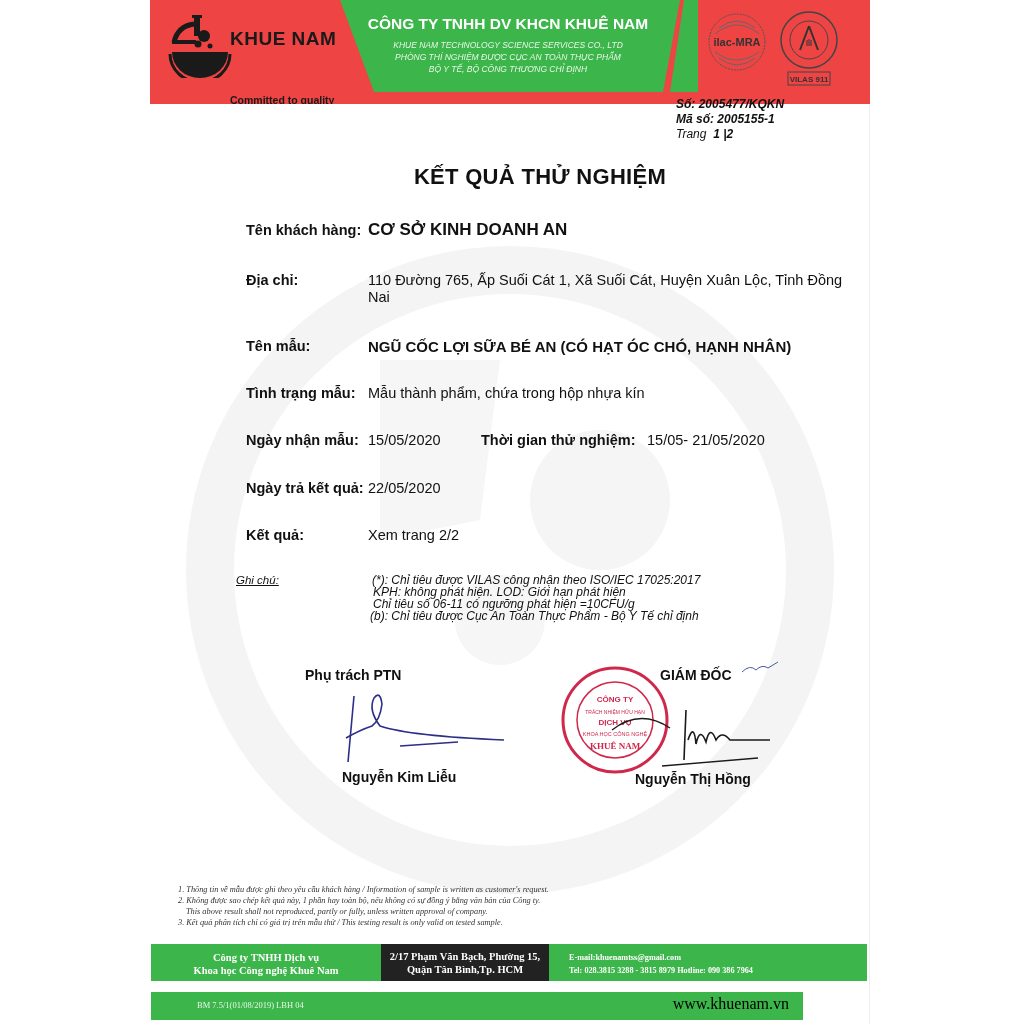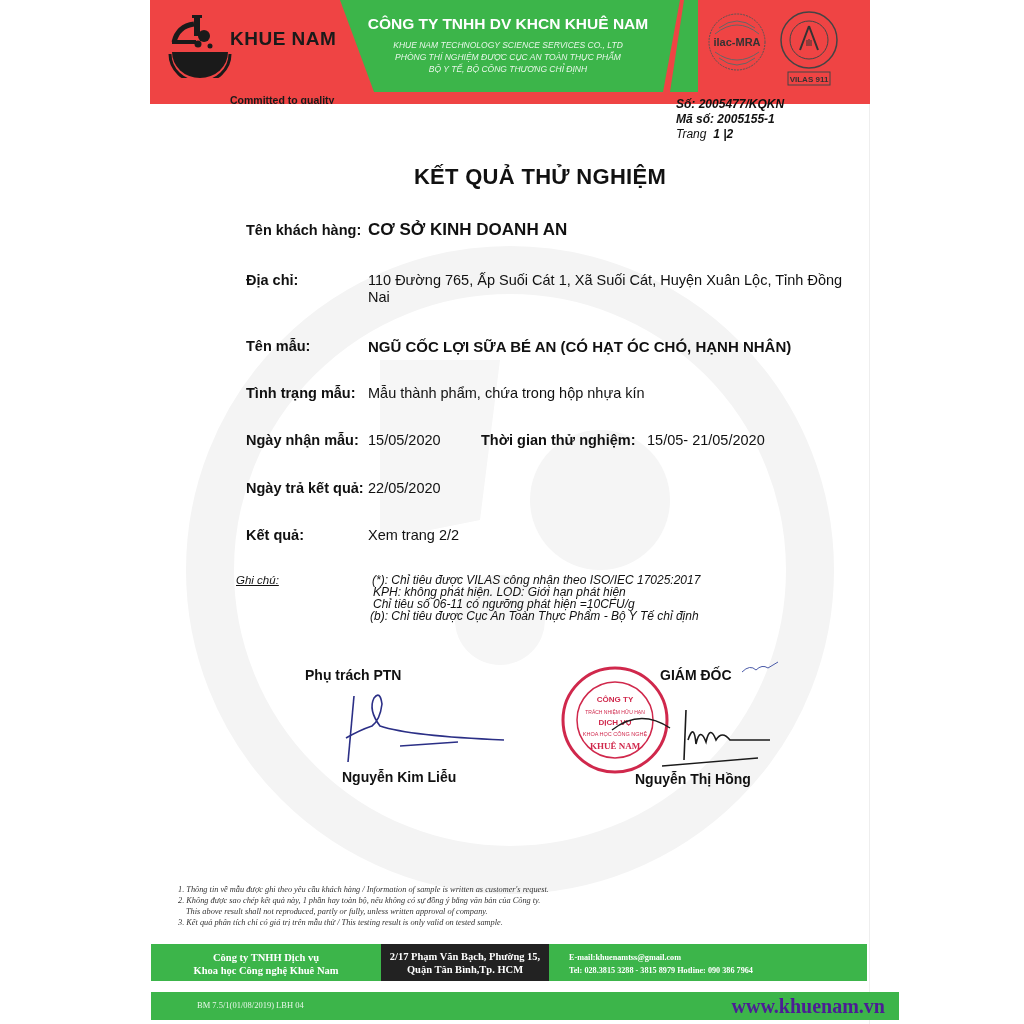--- a/index.html
+++ b/index.html
@@ -61,23 +61,23 @@
     .disclaimer { position: absolute; left: 178px; top: 884px; font-family: "Liberation Serif", serif; font-style: italic; font-size: 8.3px; color: #333; line-height: 11px; }
     .disclaimer div { white-space: nowrap; }
     .disclaimer .ind { margin-left: 8px; }
 
     
     .foot1 { position: absolute; left: 151px; top: 944px; width: 716px; height: 37px; background: #3cb54a; }
     .foot1-dark { position: absolute; left: 230px; top: 0; width: 168px; height: 37px; background: #222; }
     .foot-co { position: absolute; left: 0; top: 7px; width: 230px; text-align: center; font-family: "Liberation Serif", serif; font-weight: bold; font-size: 10.5px; color: #fff; line-height: 13px; }
     .foot-addr { position: absolute; left: 230px; top: 6px; width: 168px; text-align: center; font-family: "Liberation Serif", serif; font-weight: bold; font-size: 10.5px; color: #fff; line-height: 13px; }
     .foot-contact { position: absolute; left: 418px; top: 7px; font-family: "Liberation Serif", serif; font-weight: bold; font-size: 8.2px; color: #fff; line-height: 13px; white-space: nowrap; }
-    .foot2 { position: absolute; left: 151px; top: 992px; width: 748px; height: 28px; background: #3cb54a; }
+    .foot2 { position: absolute; left: 151px; top: 992px; width: 652px; height: 28px; background: #3cb54a; }
     .foot-form { position: absolute; left: 46px; top: 8px; font-family: "Liberation Serif", serif; font-size: 8.5px; color: #e8f7e9; }
-    .foot-web { position: absolute; right: 14px; top: 3px; font-family: "Liberation Serif", serif; font-weight: bold; font-size: 20px; color: #4c1d95; }
+    .foot-web { position: absolute; right: 14px; top: 3px; font-family: "Liberation Serif", serif; font-weight: normal; font-size: 16px; color: #000000; }
 
     .watermark { position: absolute; left: 180px; top: 240px; width: 660px; height: 660px; }
   </style>
 </head>
 <body>
 
 <div class="page"></div>
 <div class="page-edge"></div>
 
 <svg class="watermark" viewBox="0 0 660 660">

